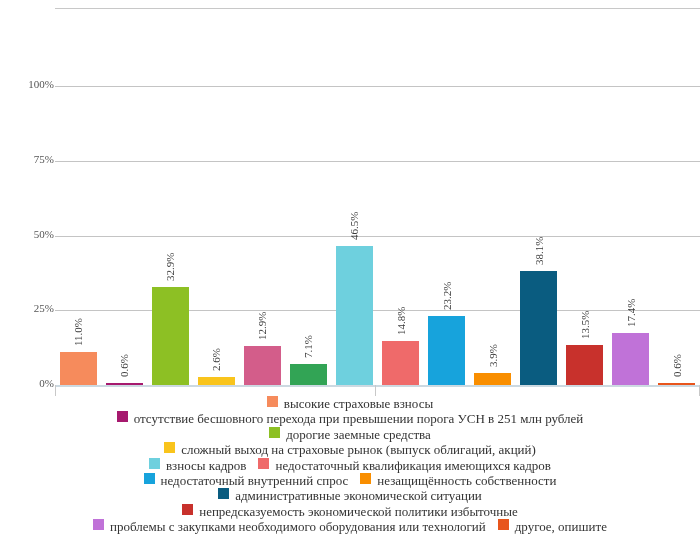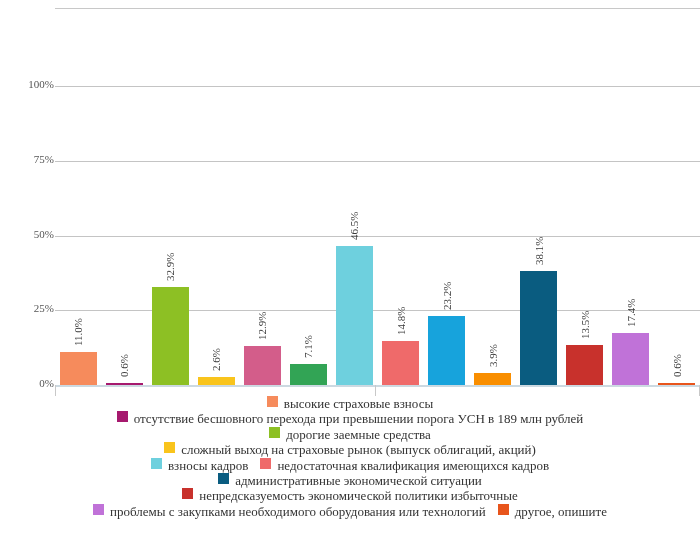--- a/index.html
+++ b/index.html
@@ -227,21 +227,21 @@
   <div class="legend" id="legend">
       <div class="legend-row">
         <div class="legend-item">
           <span class="legend-swatch" style="background: rgb(246, 139, 92);"></span>
           <span class="legend-text">высокие страховые взносы</span>
         </div>
       </div>
       <div class="legend-row">
         <div class="legend-item">
           <span class="legend-swatch" style="background: rgb(166, 25, 110);"></span>
-          <span class="legend-text">отсутствие бесшовного перехода при превышении порога УСН в 189 млн рублей</span>
+          <span class="legend-text">отсутствие бесшовного перехода при превышении порога УСН в 251 млн рублей</span>
         </div>
       </div>
       <div class="legend-row">
         <div class="legend-item">
           <span class="legend-swatch" style="background: rgb(141, 192, 36);"></span>
           <span class="legend-text">дорогие заемные средства</span>
         </div>
       </div>
       <div class="legend-row">
         <div class="legend-item">
@@ -249,21 +249,31 @@
           <span class="legend-text">сложный выход на страховые рынок (выпуск облигаций, акций)</span>
         </div>
       </div>
       <div class="legend-row">
         <div class="legend-item">
           <span class="legend-swatch" style="background: rgb(110, 208, 222);"></span>
           <span class="legend-text">взносы кадров</span>
         </div>
         <div class="legend-item">
           <span class="legend-swatch" style="background: rgb(239, 106, 106);"></span>
-          <span class="legend-text">недостаточная квалификация имеющихся кадров</span>
+          <span class="legend-text">недостаточный квалификация имеющихся кадров</span>
+        </div>
+      </div>
+      <div class="legend-row">
+        <div class="legend-item">
+          <span class="legend-swatch" style="background: rgb(23, 163, 220);"></span>
+          <span class="legend-text">недостаточный внутренний спрос</span>
+        </div>
+        <div class="legend-item">
+          <span class="legend-swatch" style="background: rgb(249, 142, 0);"></span>
+          <span class="legend-text">незащищённость собственности</span>
         </div>
       </div>
       <div class="legend-row">
         <div class="legend-item">
           <span class="legend-swatch" style="background: rgb(10, 92, 128);"></span>
           <span class="legend-text">административные экономической ситуации</span>
         </div>
       </div>
       <div class="legend-row">
         <div class="legend-item">

